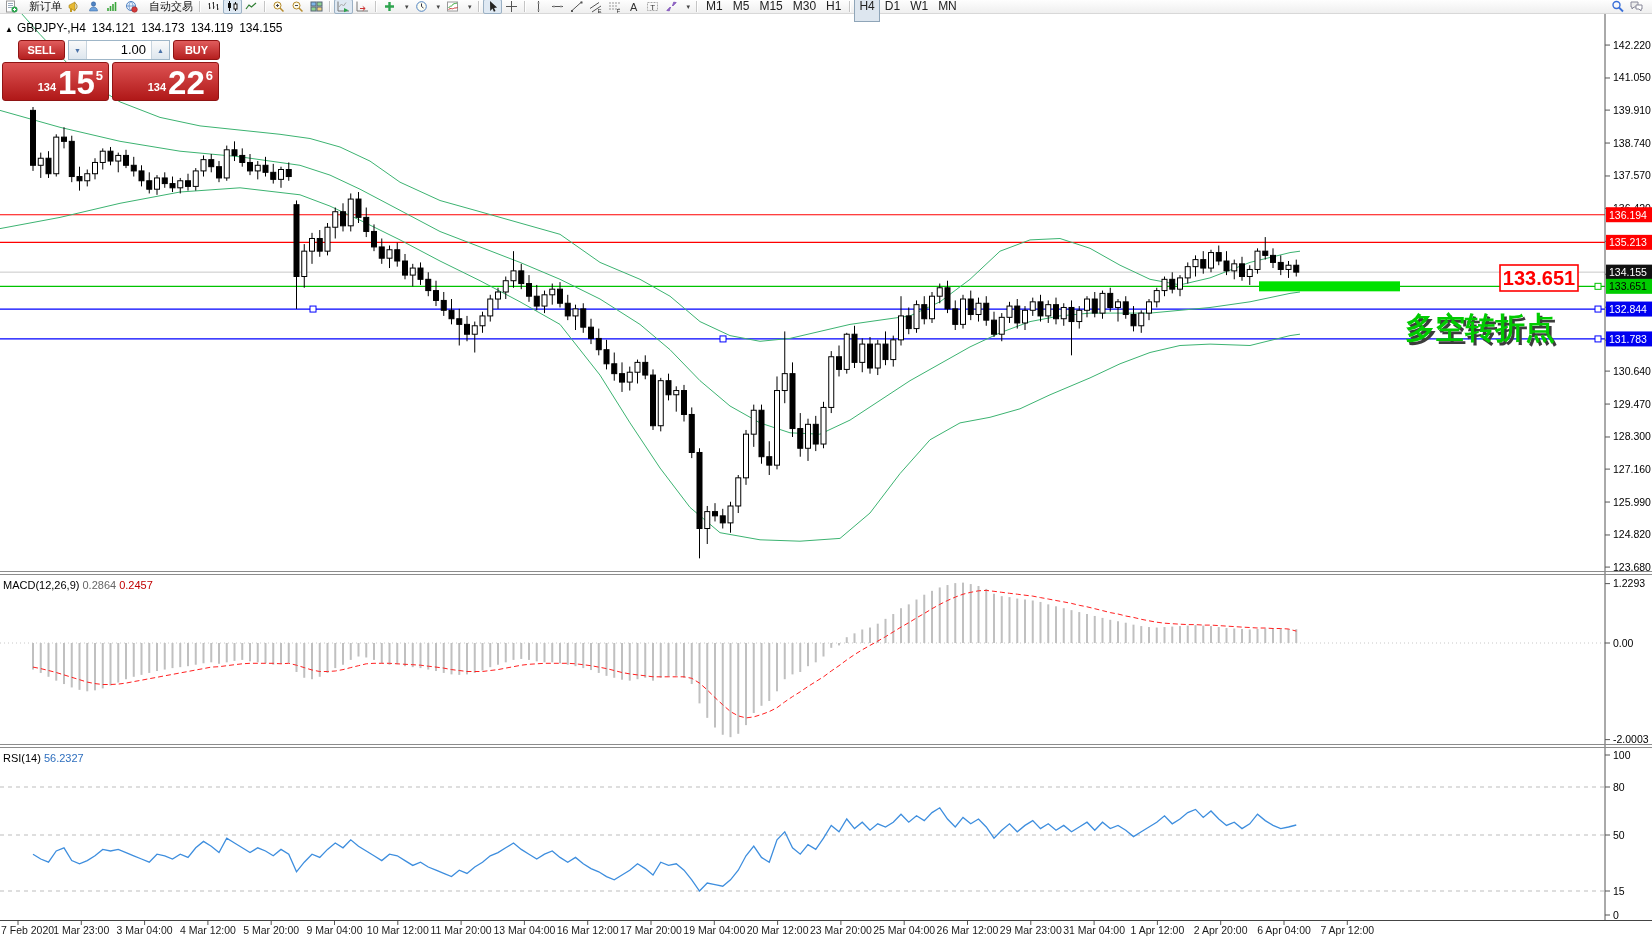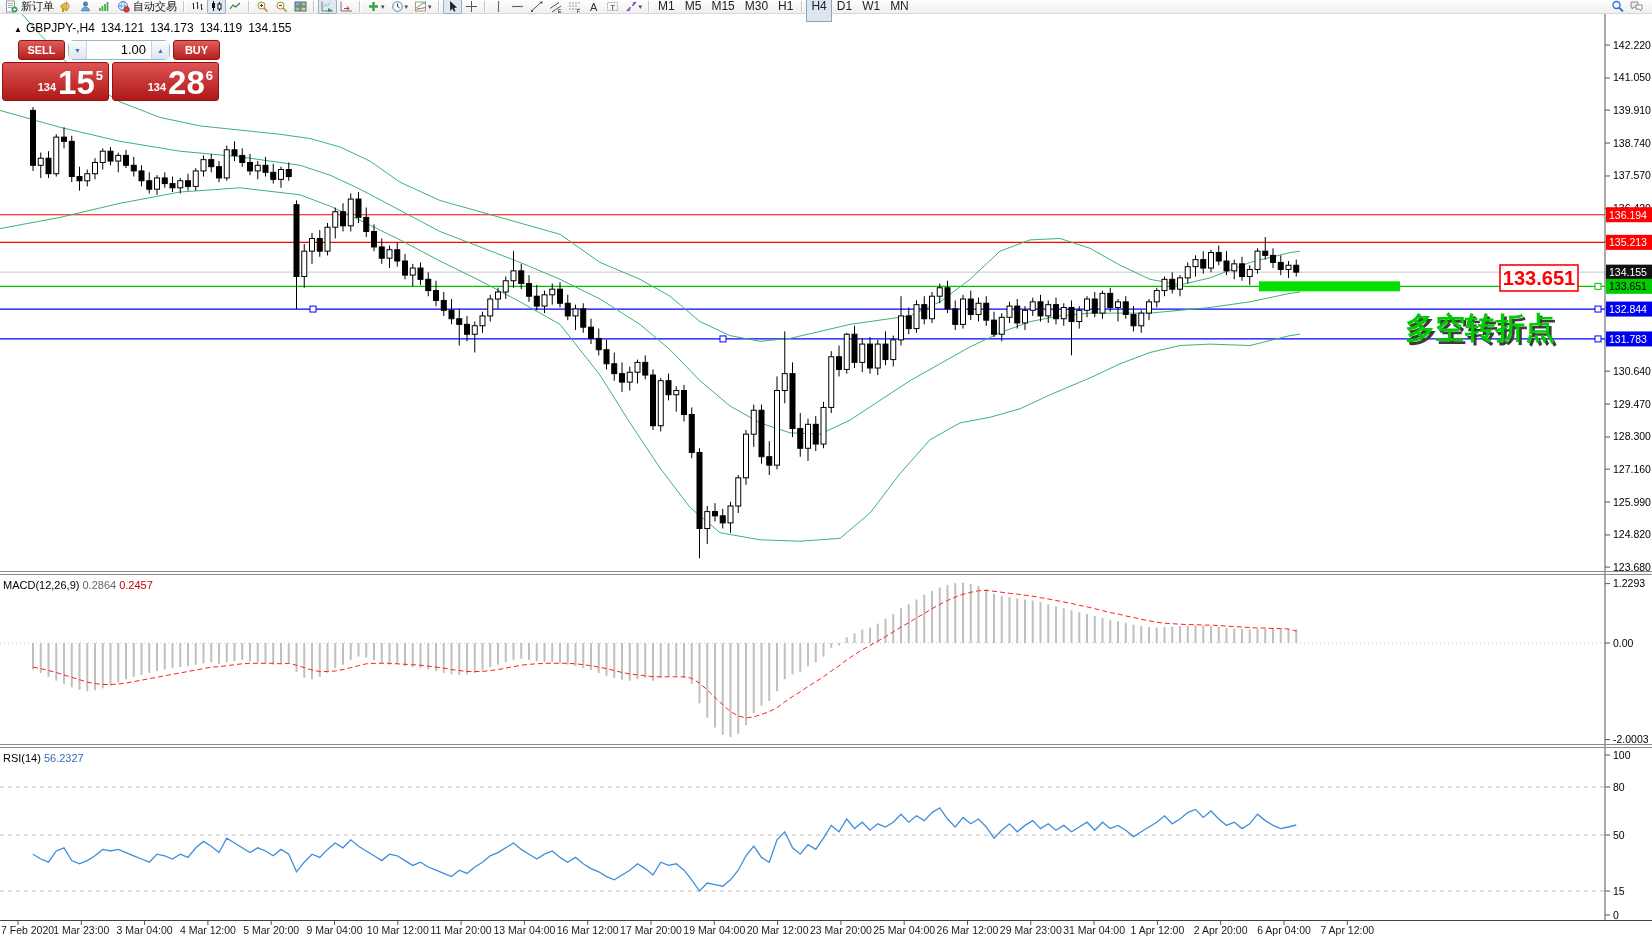--- a/index.html
+++ b/index.html
@@ -1,38 +1,38 @@
 <!DOCTYPE html>
 <html><head>
 <meta charset="utf-8">
 <style>
   html,body{margin:0;padding:0;background:#fff;}
   body{width:1652px;height:938px;overflow:hidden;font-family:"Liberation Sans",sans-serif;}
   .screen{position:relative;width:1652px;height:938px;background:#fff;}
   
   .toolbar{position:absolute;top:0;left:0;width:1652px;height:14px;background:linear-gradient(#fefefe,#efefef);
     border-bottom:1px solid #d8d8d8;display:flex;align-items:center;padding-left:2px;z-index:30;box-sizing:border-box;}
-  .titem{height:13px;display:flex;align-items:center;padding:0 2px;border:1px solid transparent;border-radius:2px;cursor:default;}
+  .titem{height:13px;display:flex;align-items:center;padding:0 2px;border:1px solid transparent;border-radius:2px;cursor:default;gap:8px;}
   .titem.pressed{background:#dfe9f3;border-color:#9ab0c4;}
   .tbtn-label{margin-left:3px;font-size:11px;color:#111;white-space:nowrap;line-height:13px;}
   .tsep{width:0;height:11px;border-left:1px solid #c5c5c5;border-right:1px solid #ffffff;margin:0 3px;}
   .tf{padding:8px 4px;height:13px;line-height:12px;color:#222;font-size:12px;border:1px solid transparent;}
   .tf.active{background:#dde6ef;border-color:#8fa5b8;}
   .dd{font-size:7px;color:#444;margin-left:1px;}
   .tright{margin-left:auto;display:flex;align-items:center;margin-right:6px;}
   
-  .symbol-line{position:absolute;top:21px;left:14px;z-index:10;font-size:12px;color:#000;white-space:nowrap;}
+  .symbol-line{position:absolute;top:21px;left:5px;z-index:10;font-size:12px;color:#000;white-space:nowrap;}
   .symbol-line .tri{font-size:8px;margin-right:4px;}
   .symbol-line span{margin-right:6px;}
   
   .trade-panel{position:absolute;top:40px;left:2px;z-index:20;width:218px;}
   .tp-row1{display:flex;height:20px;margin-bottom:2px;padding-left:16px;}
   .tp-btn{width:47px;color:#fff;font-weight:bold;font-size:11px;display:flex;align-items:center;justify-content:center;
     background:linear-gradient(#e05c5c,#b51f1f);border:1px solid #8f1414;border-radius:3px;box-sizing:border-box;}
-  .tp-spin{flex:1;margin:0 3px;background:#fff;border:1px solid #9fb6c8;border-radius:6px;display:flex;align-items:stretch;box-sizing:border-box;}
+  .tp-spin{flex:1;margin:0 3px;background:#fff;border:1px solid #9fb6c8;border-radius:0;display:flex;align-items:stretch;box-sizing:border-box;}
   .sbtn{width:17px;background:linear-gradient(#fafafa,#dde6ee);display:flex;align-items:center;justify-content:center;
     color:#4a72a8;font-size:7px;}
   .sbtn.l{border-right:1px solid #c8d4de;}
   .sbtn.r{border-left:1px solid #c8d4de;}
   .tp-val{flex:1;text-align:right;font-size:13px;line-height:18px;padding-right:5px;color:#000;}
   .tp-row2{display:flex;gap:3px;}
   .tp-price{width:107px;height:39px;background:linear-gradient(#dd5353,#b01818);border:1px solid #8f1414;border-radius:3px;
     color:#fff;display:flex;align-items:flex-end;justify-content:flex-end;padding:0 5px 2px 0;box-sizing:border-box;}
   .tp-small{font-size:11px;font-weight:bold;margin:0 2px 5px 0;}
   .tp-big{font-size:33px;font-weight:bold;line-height:31px;}
@@ -910,18 +910,18 @@
       <div class="tp-btn">BUY</div>
     </div>
     <div class="tp-row2">
       <div class="tp-price">
         <span class="tp-small">134</span>
         <span class="tp-big">15</span>
         <span class="tp-sup">5</span>
       </div>
       <div class="tp-price">
         <span class="tp-small">134</span>
-        <span class="tp-big">28</span>
+        <span class="tp-big">22</span>
         <span class="tp-sup">6</span>
       </div>
     </div>
   </div>
 </div>
 
 </body></html>

